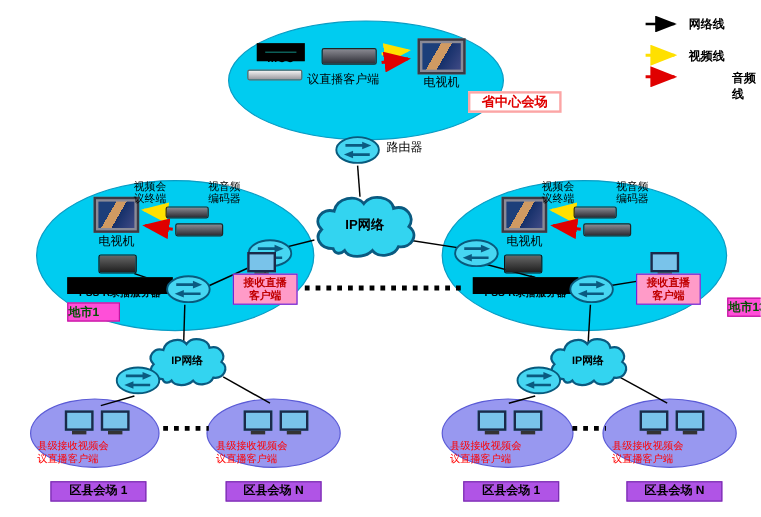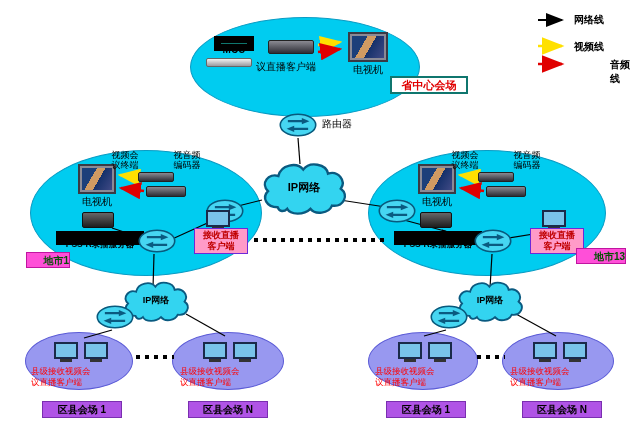--- a/index.html
+++ b/index.html
@@ -9,22 +9,22 @@
   .ellipse{border-radius:50%;background:#00ccf0;border:1px solid #0a9cc4;z-index:1;}
   .pellipse{border-radius:50%;background:#9898f0;border:1px solid #5b5bd6;z-index:1;}
   .wires{position:absolute;left:0;top:0;z-index:2;}
   .item{z-index:3;}
   .lbl{font-size:10px;line-height:1.15;text-align:center;white-space:pre-line;}
   .lbl.small{font-size:9px;}
   .ybox{background:#0f766e;border:7px solid #000000;text-align:center;font-weight:bold;}
   .pinkbox{background:#ff9bc8;border:1px solid #6d28d9;color:#c00000;font-weight:bold;
            font-size:9px;line-height:1.2;text-align:center;white-space:pre-line;}
   .badge-city{background:#ff4fd8;border:1px solid #c015a0;color:#055005;font-weight:bold;
-              font-size:10px;text-align:right;line-height:15px;}
-  .badge-prov{background:#ffffff;border:2px solid #0f766e;color:#e00000;font-weight:bold;
+              font-size:10px;text-align:left;line-height:15px;margin-left:30px;}
+  .badge-prov{background:#ffffff;border:2px solid #fca5a5;color:#e00000;font-weight:bold;
               font-size:11px;text-align:center;line-height:15px;}
   .venue{background:#b054e6;border:1px solid #7a2fb0;color:#000;font-weight:bold;
          font-size:10px;text-align:center;line-height:16px;}
   .county-txt{color:#ff0000;font-weight:normal;font-size:8.5px;line-height:1.25;
               text-align:left;white-space:pre-line;}
   .cloud-label{position:absolute;left:0;right:0;text-align:center;font-weight:bold;color:#000;}
   .tv{border:2px solid #3a3a44;background:#8a8a96;padding:2px;}
   .tv .screen{width:100%;height:100%;
       background:linear-gradient(120deg,#1c3f7a 0%,#1c3f7a 35%,#d09a62 35%,#d09a62 55%,#15306a 55%,#404a85 100%);}
   .device-silver{background:linear-gradient(#f2f2f2,#9a9aa0);border:1px solid #666;border-radius:2px;}

